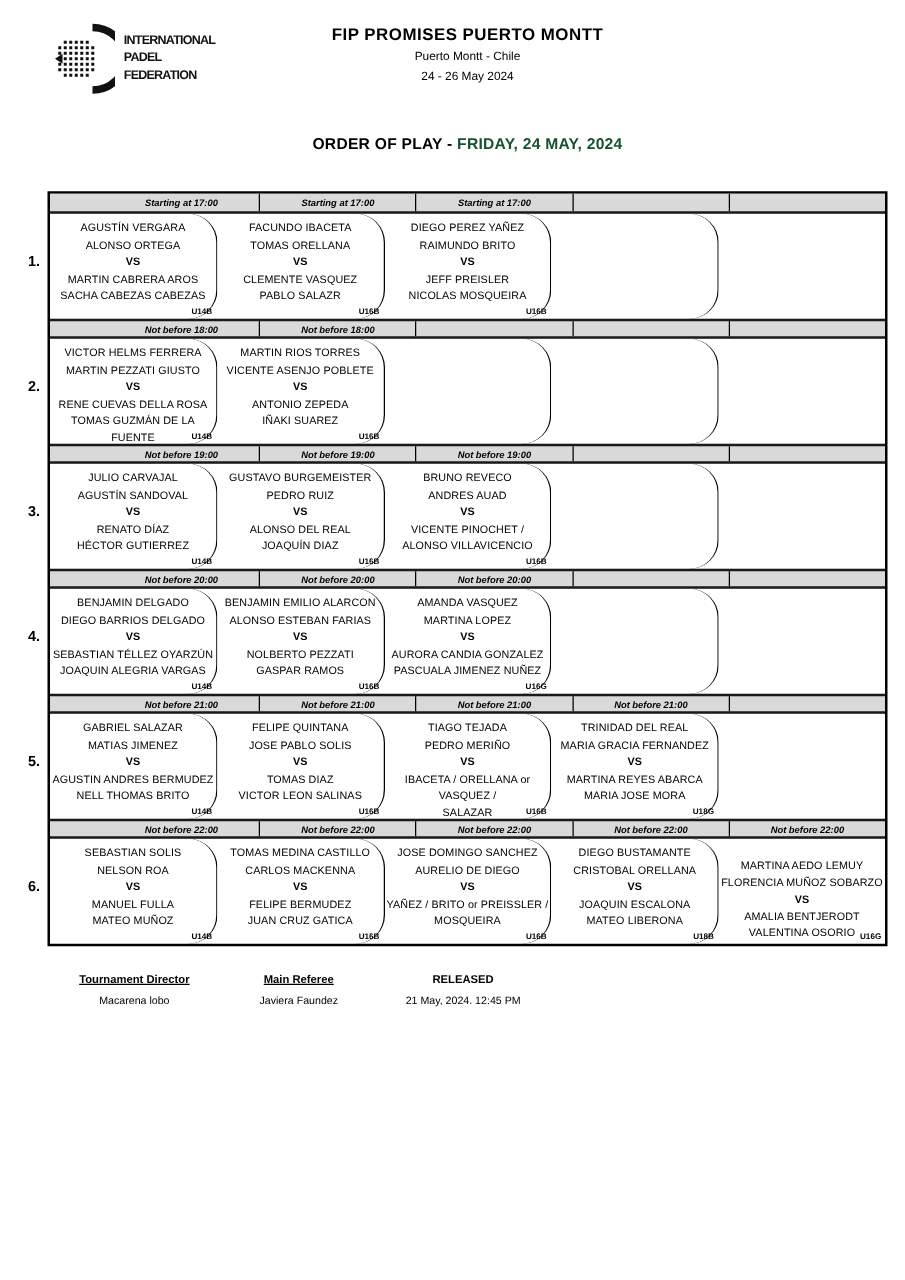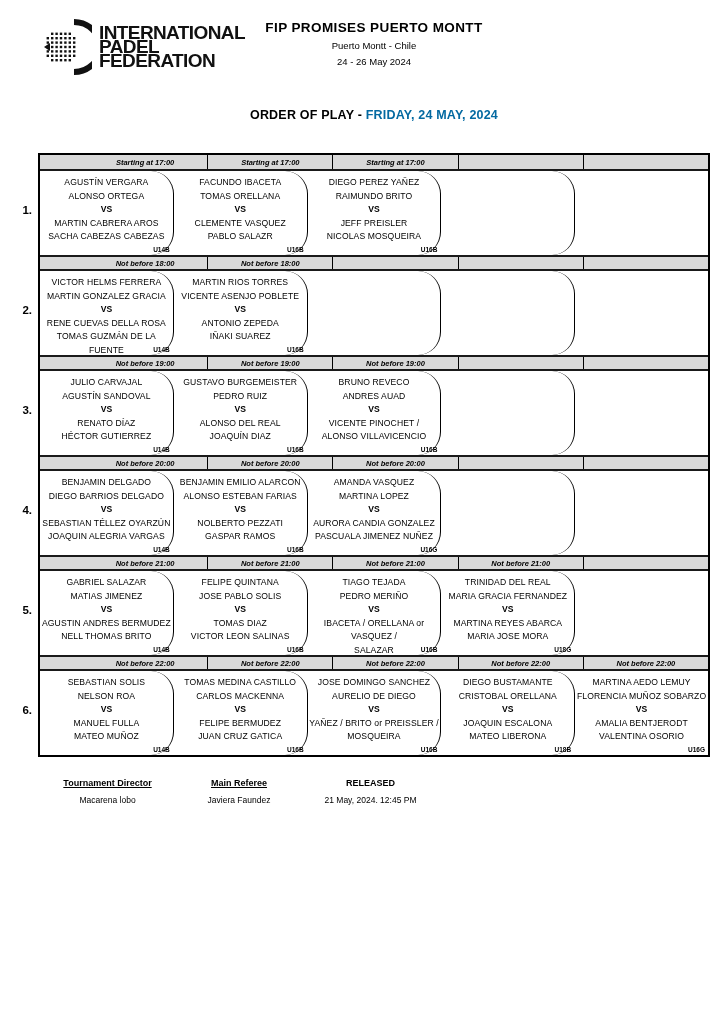--- a/index.html
+++ b/index.html
@@ -2,39 +2,39 @@
 <html><head>
 <meta charset="utf-8">
 <style>
   * { margin:0; padding:0; box-sizing:border-box; }
   html,body { background:#ffffff; }
   body { font-family:"Liberation Sans", sans-serif; color:#000; }
   .page { position:relative; width:724px; height:1024px; background:#fff; overflow:hidden; }
 
   
   .logo { position:absolute; left:44px; top:18px; display:flex; align-items:center; gap:7px; }
-  .logo-text { font-weight:700; font-size:19px; line-height:14px; letter-spacing:-0.6px; color:#111; }
+  .logo-text { font-weight:700; font-size:10px; line-height:14px; letter-spacing:-0.6px; color:#111; }
   .title-block { position:absolute; left:38px; top:20px; width:672px; text-align:center; }
   .event-title { font-size:13.5px; font-weight:700; letter-spacing:0.4px; }
   .event-sub { font-size:9.5px; margin-top:5px; }
   .oop-line { position:absolute; left:38px; top:108px; width:672px; text-align:center; font-size:12.5px; font-weight:700; letter-spacing:0.2px; }
 
   
   .court-headers { position:absolute; left:38px; top:139px; width:672px; display:flex; }
   .court-headers > div { flex:1; text-align:right; font-size:8.5px; font-weight:400; letter-spacing:0.3px;margin-top:24px; }
 
   
   .optable { position:absolute; left:38px; top:153px; width:672px; border:2px solid #000; background:#fff; }
   .band-row { display:flex; height:16px; background:#d9d9d9; border-top:2px solid #1a1a1a; border-bottom:2px solid #1a1a1a;padding-left:43px; }
   .group:first-child .band-row { border-top:none; }
   .band-cell { flex:1; display:flex; align-items:center; justify-content:center; font-size:7.5px; font-weight:700; font-style:italic; border-right:1px solid #000; }
   .band-cell:last-child { border-right:none; }
   .content-row { display:flex; height:84px; }
   .match-cell { flex:1; position:relative; border-right:1px solid #000; padding-top:5px; text-align:center;border-radius:23px; }
-  .match-cell:last-child { border-right:none; }
+  .match-cell:last-child { border-right:none;margin-top:10px; }
   .pline { font-size:8.6px; line-height:13.5px; letter-spacing:0.1px; }
   .vs { font-size:8.6px; line-height:13.5px; font-weight:700; }
   .cat { position:absolute; right:3px; bottom:2px; font-size:6.5px; font-weight:700; }
 
   .row-num { position:absolute; width:26px; text-align:right; font-size:11.5px; font-weight:700; }
 
   
   .footer { position:absolute; left:0; top:778px; width:724px; }
   .fcol { position:absolute; text-align:center; }
   .flabel { font-size:9px; font-weight:700; }
@@ -105,21 +105,21 @@
     </div>
   </div>
 
   <div class="title-block">
     <div class="event-title">FIP PROMISES PUERTO MONTT</div>
     <div class="event-sub">Puerto Montt - Chile</div>
     <div class="event-sub">24 - 26 May 2024</div>
   </div>
 
   <div class="oop-line">
-    <span>ORDER OF PLAY - </span><span id="oop-date" style="color: #0369a1;">FRIDAY, 24 MAY, 2024</span>
+    <span>ORDER OF PLAY - </span><span id="oop-date" style="color: #14532d;">FRIDAY, 24 MAY, 2024</span>
   </div>
 
   <div class="court-headers" id="court-headers">
       <div>CENTRAL COURT</div>
       <div>COURT</div>
       <div>COURT</div>
       <div>COURT</div>
       <div>COURT</div>
     </div>
 
@@ -165,21 +165,21 @@
         <div class="band-row">
           <div class="band-cell">Not before 18:00</div>
           <div class="band-cell">Not before 18:00</div>
           <div class="band-cell"></div>
           <div class="band-cell"></div>
           <div class="band-cell"></div>
         </div>
         <div class="content-row">
           <div class="match-cell">
             <div class="pline">VICTOR HELMS FERRERA</div>
-            <div class="pline">MARTIN GONZALEZ GRACIA</div>
+            <div class="pline">MARTIN PEZZATI GIUSTO</div>
             <div class="vs">VS</div>
             <div class="pline">RENE CUEVAS DELLA ROSA</div>
             <div class="pline">TOMAS GUZMÁN DE LA FUENTE</div>
             <div class="cat">U14B</div>
           </div>
           <div class="match-cell">
             <div class="pline">MARTIN RIOS TORRES</div>
             <div class="pline">VICENTE ASENJO POBLETE</div>
             <div class="vs">VS</div>
             <div class="pline">ANTONIO ZEPEDA</div>

